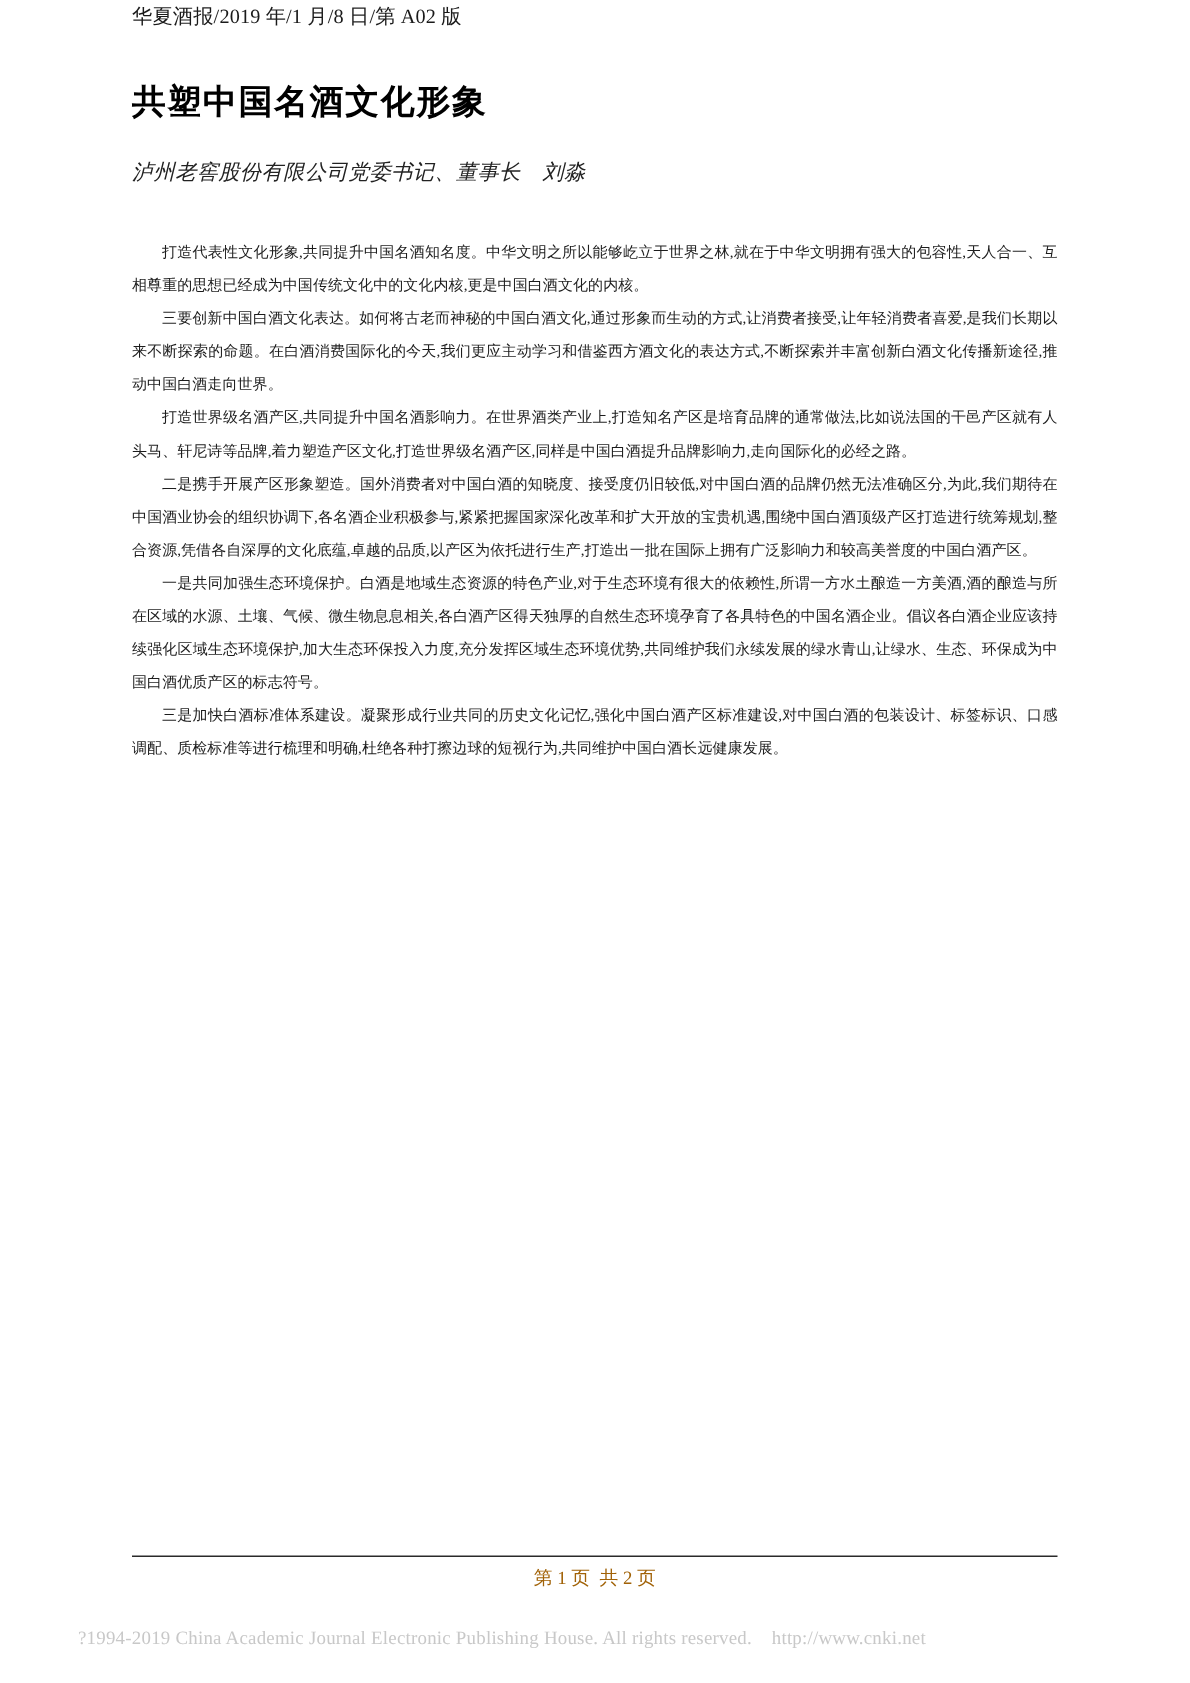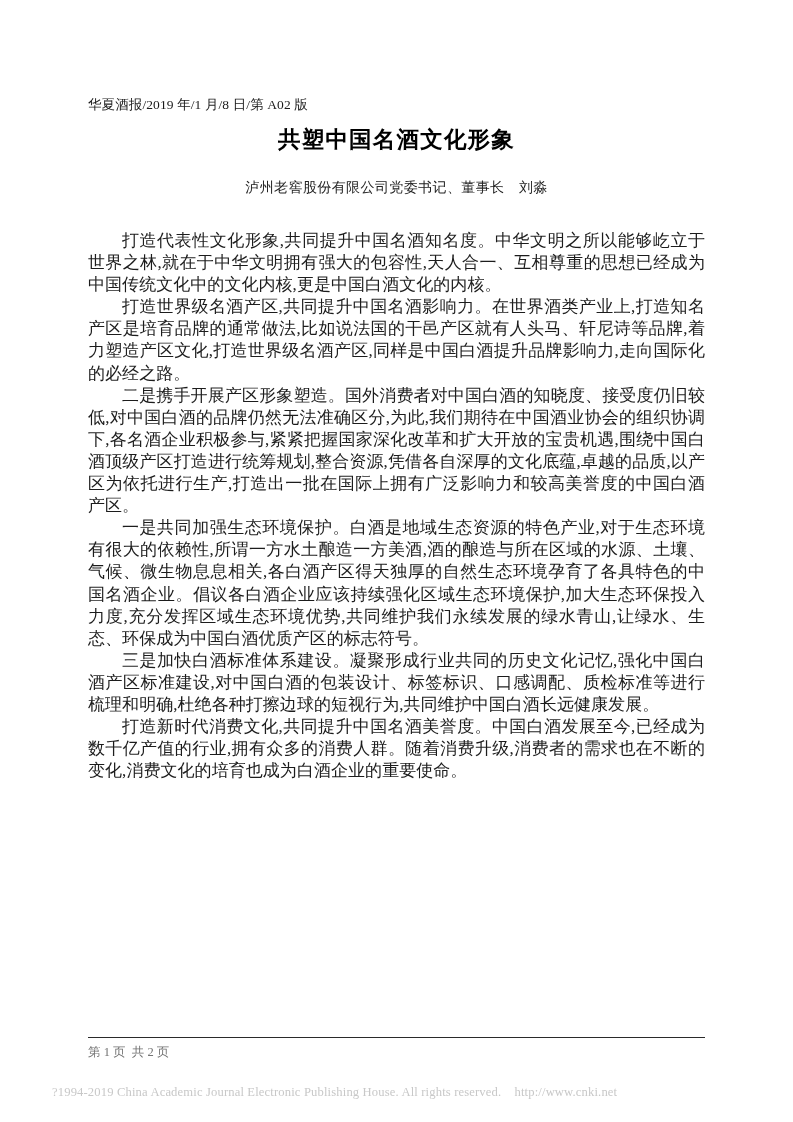--- a/index.html
+++ b/index.html
@@ -23,59 +23,59 @@
   }
   .content {
     position: absolute;
     left: 88px;
     top: 0;
     width: 617px;
   }
 
   
   .masthead {
-    padding-top: 94px;
     font-size: 13.5px;
     line-height: 21px;
     color: #1a1a1a;
   }
   .masthead-line {
     display: block;
     letter-spacing: 0.1px;
   }
 
   
   .title-block {
-    text-align: center;
-    margin-top: 10px;
+    text-align: left;
+    margin-top: 32px;
   }
   .doc-title {
     font-size: 22.5px;
     font-weight: bold;
     letter-spacing: 1.2px;
     line-height: 30px;
     color: #000000;
     margin: 0;
   }
   .byline {
     font-size: 14px;
     line-height: 22px;
     margin-top: 22px;
     color: #222222;
     letter-spacing: 0.4px;
     white-space: pre;
+    font-style: italic;
   }
 
   
   .body-text {
     margin-top: 31px;
   }
   .body-text p {
     margin: 0;
-    font-size: 17px;
+    font-size: 10px;
     line-height: 22.1px;
     text-align: justify;
     text-justify: inter-ideograph;
     text-indent: 2em;
     color: #1c1c1c;
     letter-spacing: 0.05px;
   }
 
   
   .footer {
@@ -83,25 +83,25 @@
     left: 88px;
     top: 1037px;
     width: 617px;
   }
   .footer-rule {
     border: 0;
     border-top: 1px solid #2a2a2a;
     margin: 0;
   }
   .footer-page {
-    text-align: left;
+    text-align: center;
     font-size: 12.5px;
     line-height: 18px;
     padding-top: 5px;
-    color: #737373;
+    color: #a16207;
     white-space: pre;
   }
 
   
   .copyright {
     position: absolute;
     left: 52px;
     top: 1084px;
     width: 740px;
     font-size: 12.6px;
@@ -122,25 +122,25 @@
       <span class="masthead-line">华夏酒报/2019 年/1 月/8 日/第 A02 版</span>
     </div>
 
     <div class="title-block">
       <h1 class="doc-title">共塑中国名酒文化形象</h1>
       <div class="byline">泸州老窖股份有限公司党委书记、董事长　刘淼</div>
     </div>
 
     <div class="body-text">
       <p>打造代表性文化形象,共同提升中国名酒知名度。中华文明之所以能够屹立于世界之林,就在于中华文明拥有强大的包容性,天人合一、互相尊重的思想已经成为中国传统文化中的文化内核,更是中国白酒文化的内核。</p>
+      <p>三要创新中国白酒文化表达。如何将古老而神秘的中国白酒文化,通过形象而生动的方式,让消费者接受,让年轻消费者喜爱,是我们长期以来不断探索的命题。在白酒消费国际化的今天,我们更应主动学习和借鉴西方酒文化的表达方式,不断探索并丰富创新白酒文化传播新途径,推动中国白酒走向世界。</p>
       <p>打造世界级名酒产区,共同提升中国名酒影响力。在世界酒类产业上,打造知名产区是培育品牌的通常做法,比如说法国的干邑产区就有人头马、轩尼诗等品牌,着力塑造产区文化,打造世界级名酒产区,同样是中国白酒提升品牌影响力,走向国际化的必经之路。</p>
       <p>二是携手开展产区形象塑造。国外消费者对中国白酒的知晓度、接受度仍旧较低,对中国白酒的品牌仍然无法准确区分,为此,我们期待在中国酒业协会的组织协调下,各名酒企业积极参与,紧紧把握国家深化改革和扩大开放的宝贵机遇,围绕中国白酒顶级产区打造进行统筹规划,整合资源,凭借各自深厚的文化底蕴,卓越的品质,以产区为依托进行生产,打造出一批在国际上拥有广泛影响力和较高美誉度的中国白酒产区。</p>
       <p>一是共同加强生态环境保护。白酒是地域生态资源的特色产业,对于生态环境有很大的依赖性,所谓一方水土酿造一方美酒,酒的酿造与所在区域的水源、土壤、气候、微生物息息相关,各白酒产区得天独厚的自然生态环境孕育了各具特色的中国名酒企业。倡议各白酒企业应该持续强化区域生态环境保护,加大生态环保投入力度,充分发挥区域生态环境优势,共同维护我们永续发展的绿水青山,让绿水、生态、环保成为中国白酒优质产区的标志符号。</p>
       <p>三是加快白酒标准体系建设。凝聚形成行业共同的历史文化记忆,强化中国白酒产区标准建设,对中国白酒的包装设计、标签标识、口感调配、质检标准等进行梳理和明确,杜绝各种打擦边球的短视行为,共同维护中国白酒长远健康发展。</p>
-      <p>打造新时代消费文化,共同提升中国名酒美誉度。中国白酒发展至今,已经成为数千亿产值的行业,拥有众多的消费人群。随着消费升级,消费者的需求也在不断的变化,消费文化的培育也成为白酒企业的重要使命。</p>
     </div>
 
   </div>
 
   <div class="footer">
     <hr class="footer-rule">
     <div class="footer-page">第 1 页  共 2 页</div>
   </div>
 
   <div class="copyright">?1994-2019 China Academic Journal Electronic Publishing House. All rights reserved.    http://www.cnki.net</div>

